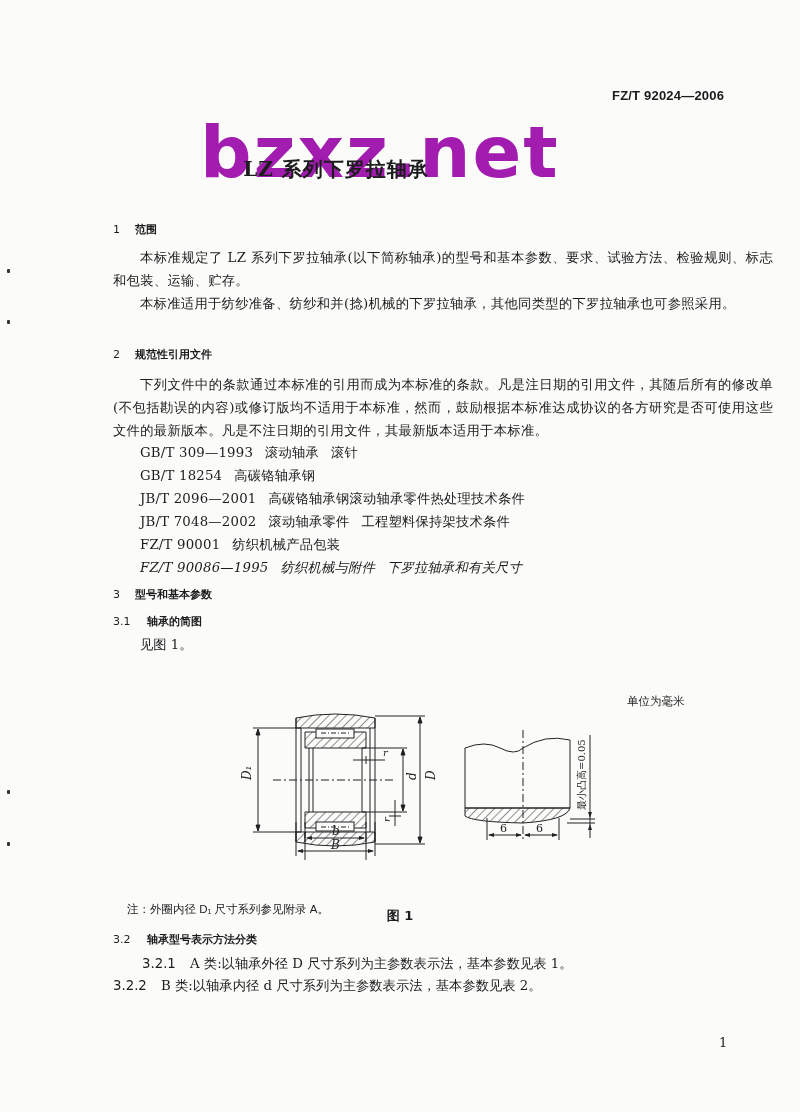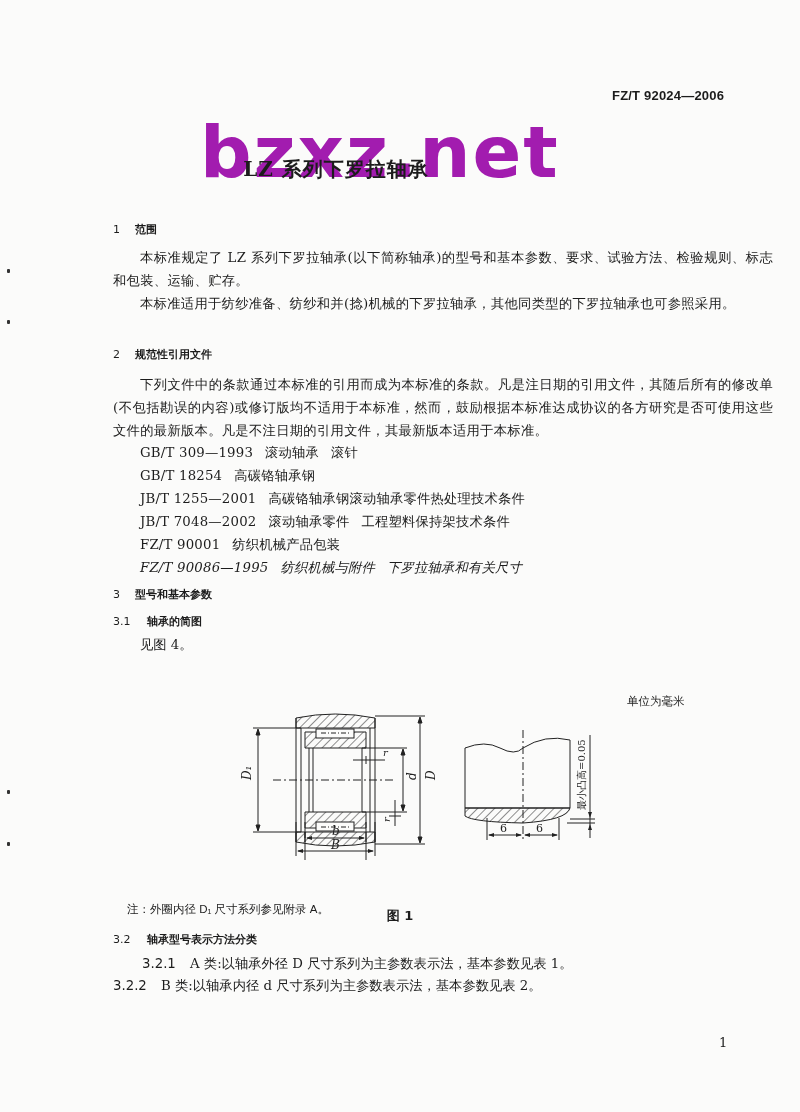--- a/index.html
+++ b/index.html
@@ -69,39 +69,39 @@
 </div>
 <div class="abs para" style="top:373px;">下列文件中的条款通过本标准的引用而成为本标准的条款。凡是注日期的引用文件，其随后所有的修改单(不包括勘误的内容)或修订版均不适用于本标准，然而，鼓励根据本标准达成协议的各方研究是否可使用这些文件的最新版本。凡是不注日期的引用文件，其最新版本适用于本标准。</div>
 
 <div class="abs ref" style="top:444px;">
   <span class="code">GB/T 309—1993</span><span>滚动轴承</span><span class="name2">滚针</span>
 </div>
 <div class="abs ref" style="top:467px;">
   <span class="code">GB/T 18254</span><span>高碳铬轴承钢</span>
 </div>
 <div class="abs ref" style="top:490px;">
-  <span class="code">JB/T 1255—2001</span><span>高碳铬轴承钢滚动轴承零件热处理技术条件</span>
+  <span class="code">JB/T 2096—2001</span><span>高碳铬轴承钢滚动轴承零件热处理技术条件</span>
 </div>
 <div class="abs ref" style="top:513px;">
   <span class="code">JB/T 7048—2002</span><span>滚动轴承零件</span><span class="name2">工程塑料保持架技术条件</span>
 </div>
 <div class="abs ref" style="top:536px;">
   <span class="code">FZ/T 90001</span><span>纺织机械产品包装</span>
 </div>
 <div class="abs ref" style="top:559px;font-style:italic;">
   <span class="code">FZ/T 90086—1995</span><span>纺织机械与附件</span><span class="name2">下罗拉轴承和有关尺寸</span>
 </div>
 
 <div class="abs h1" style="top:587px;">
   <span class="num">3</span><span>型号和基本参数</span>
 </div>
 <div class="abs h1" style="top:614px;">
   <span class="num" style="width:34px;">3.1</span><span>轴承的简图</span>
 </div>
-<div class="abs" style="left:140px; top:636px; font-size:13.3px;">见图 4。</div>
+<div class="abs" style="left:140px; top:636px; font-size:13.3px;">见图 1。</div>
 
 <div class="abs small-text" style="left:627px; top:678px;">单位为毫米</div>
 
 <svg class="abs" style="left:225px; top:700px;" width="390" height="160" viewBox="0 0 390 160">
   <defs>
     <pattern id="hatch" patternUnits="userSpaceOnUse" width="6" height="6" patternTransform="rotate(45)">
       <line x1="0" y1="0" x2="0" y2="6" stroke="#222" stroke-width="1"></line>
     </pattern>
   </defs>
   <g stroke="#222" stroke-width="1" fill="none">

